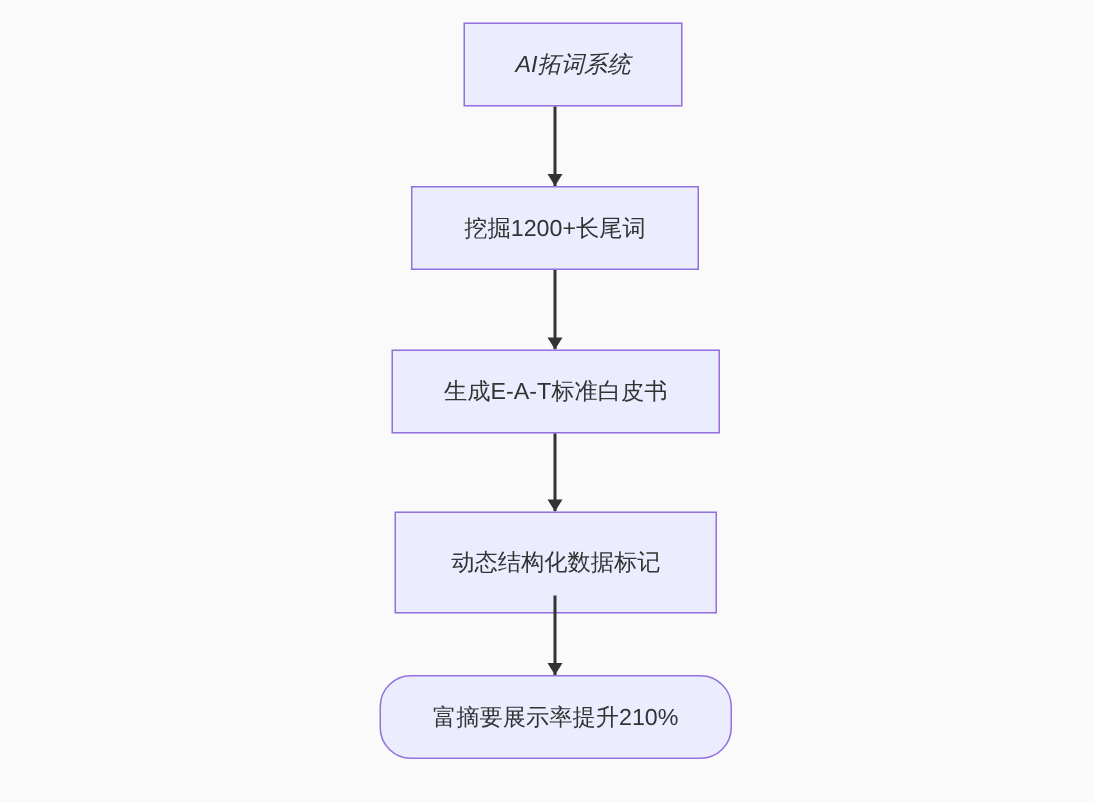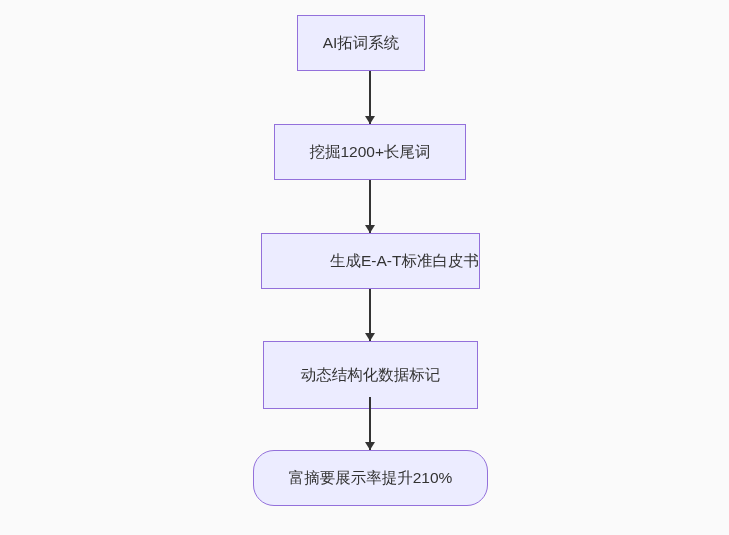--- a/index.html
+++ b/index.html
@@ -24,23 +24,23 @@
     background: #ECECFF;
     border: 1.5px solid #9370DB;
     color: #333333;
     font-size: 15.5px;
     display: flex;
     align-items: center;
     justify-content: center;
     text-align: center;
     white-space: nowrap;
   }
-  .n1 { left: 297px; top: 15px;  width: 128px; height: 56px; }
+  .n1 { left: 309px; top: 15px;  width: 146px; height: 56px; font-style: italic; }
   .n2 { left: 274px; top: 124px; width: 192px; height: 56px; text-align: right; }
-  .n3 { left: 261px; top: 233px; width: 219px; height: 56px; justify-content: flex-end; }
+  .n3 { left: 261px; top: 233px; width: 219px; height: 56px; }
   .n4 { left: 263px; top: 341px; width: 215px; height: 68px; }
   .n5 { left: 253px; top: 450px; width: 235px; height: 56px; border-radius: 21px; }
 
   .arrow {
     position: absolute;
     left: 369px;
     width: 2px;
     background: #333333;
   }
   .arrow::after {

